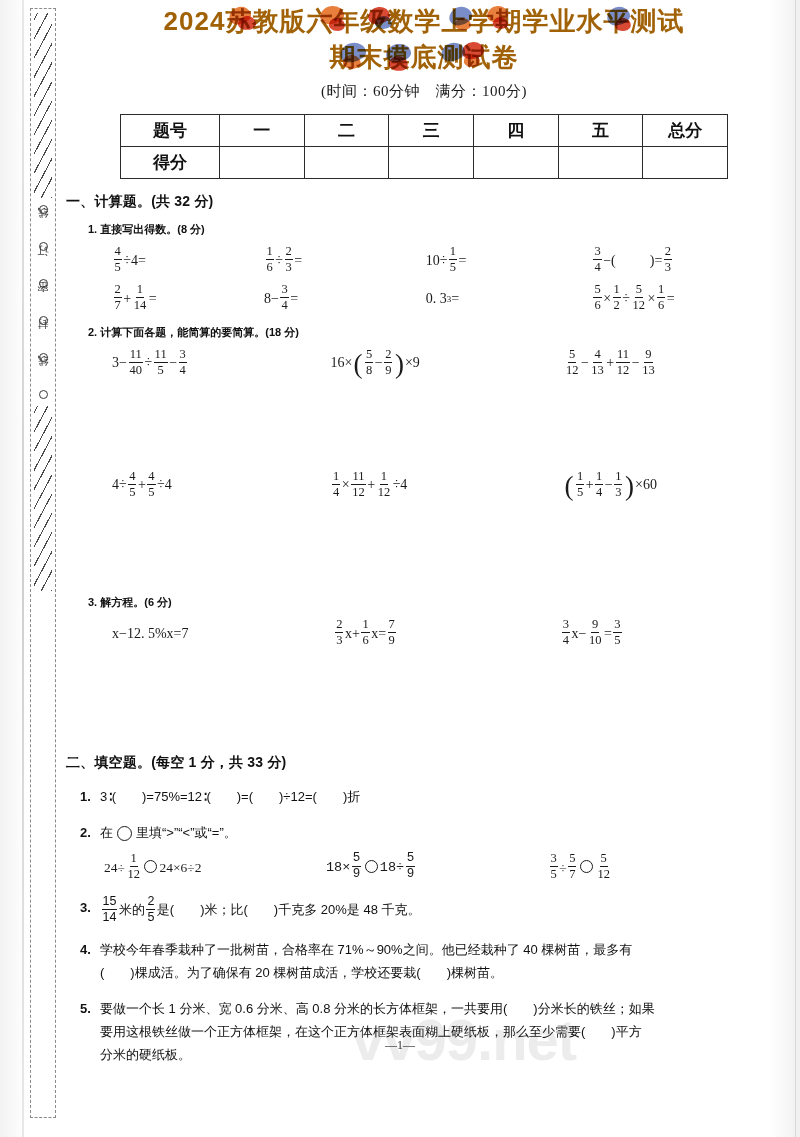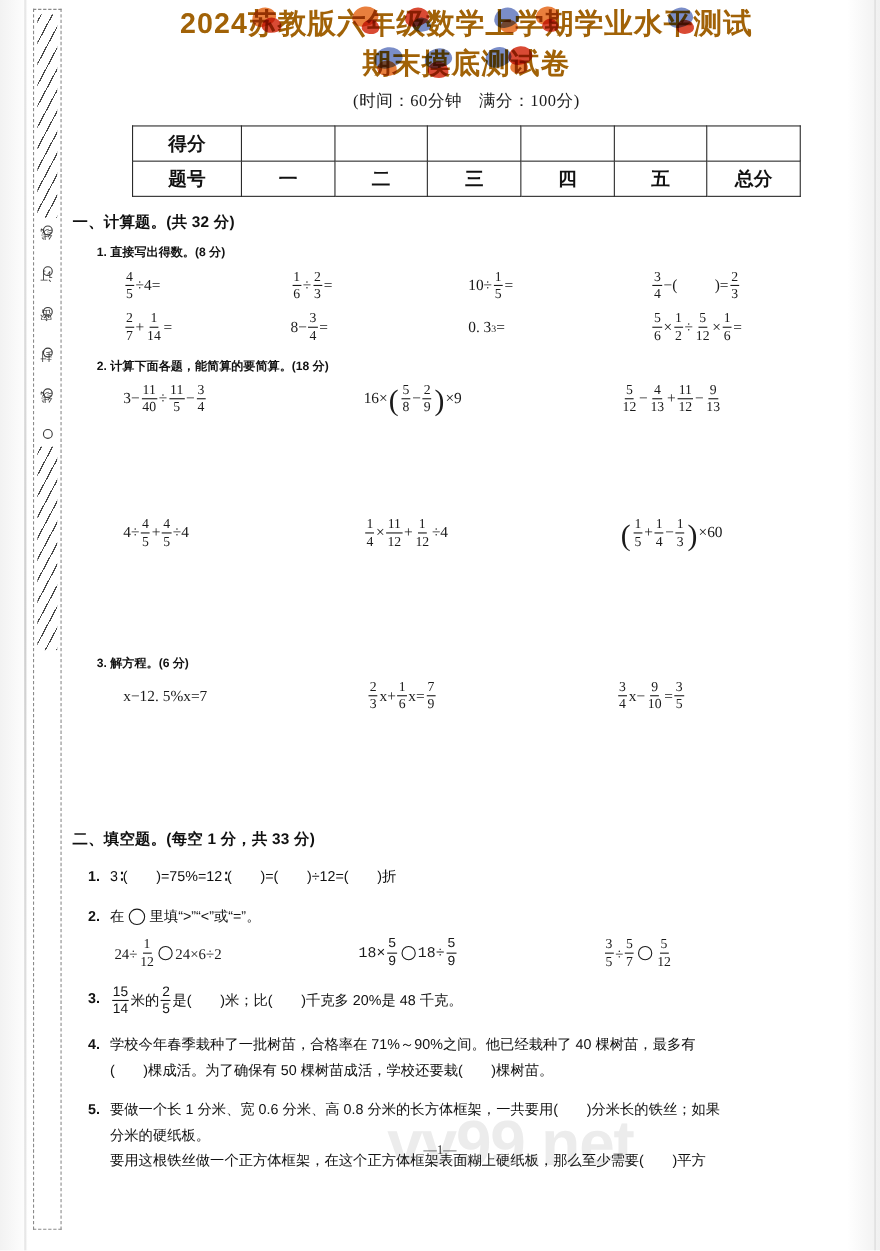--- a/index.html
+++ b/index.html
@@ -316,37 +316,37 @@
     <div class="title-wrap">
       <div class="title-line" id="t1">2024苏教版六年级数学上学期学业水平测试<span class="blob" style="left: 65.125px; top: 3.4px; width: 22px; height: 17px; background: rgb(232, 116, 44); transform: rotate(-12deg);"></span><span class="blob" style="left: 73.982px; top: 11.56px; width: 18px; height: 14px; background: rgb(214, 58, 34); transform: rotate(8deg);"></span><span class="blob" style="left: 156.3px; top: 2.04px; width: 24px; height: 18px; background: rgb(232, 116, 44); transform: rotate(-6deg);"></span><span class="blob" style="left: 165.678px; top: 13.6px; width: 16px; height: 13px; background: rgb(214, 58, 34); transform: rotate(14deg);"></span><span class="blob" style="left: 204.232px; top: 3.4px; width: 22px; height: 17px; background: rgb(214, 58, 34); transform: rotate(-8deg);"></span><span class="blob" style="left: 211.005px; top: 12.24px; width: 17px; height: 13px; background: rgb(111, 131, 196); transform: rotate(6deg);"></span><span class="blob" style="left: 285.508px; top: 2.72px; width: 23px; height: 18px; background: rgb(111, 131, 196); transform: rotate(-10deg);"></span><span class="blob" style="left: 291.76px; top: 14.28px; width: 16px; height: 12px; background: rgb(232, 116, 44); transform: rotate(10deg);"></span><span class="blob" style="left: 323.02px; top: 2.04px; width: 21px; height: 16px; background: rgb(232, 116, 44); transform: rotate(-5deg);"></span><span class="blob" style="left: 329.272px; top: 12.92px; width: 15px; height: 12px; background: rgb(214, 58, 34); transform: rotate(12deg);"></span><span class="blob" style="left: 443.892px; top: 2.72px; width: 23px; height: 18px; background: rgb(111, 131, 196); transform: rotate(-9deg);"></span><span class="blob" style="left: 451.186px; top: 13.6px; width: 16px; height: 13px; background: rgb(214, 58, 34); transform: rotate(7deg);"></span></div>
       <div style="height:2px"></div>
       <div class="title-line" id="t2">期末摸底测试卷<span class="blob" style="left: 10.395px; top: 3.4px; width: 26px; height: 19px; background: rgb(111, 131, 196); transform: rotate(-8deg);"></span><span class="blob" style="left: 13.608px; top: 14.96px; width: 18px; height: 14px; background: rgb(232, 116, 44); transform: rotate(10deg);"></span><span class="blob" style="left: 56.7px; top: 4.08px; width: 25px; height: 18px; background: rgb(111, 131, 196); transform: rotate(-6deg);"></span><span class="blob" style="left: 59.535px; top: 15.64px; width: 19px; height: 15px; background: rgb(214, 58, 34); transform: rotate(12deg);"></span><span class="blob" style="left: 111.51px; top: 3.4px; width: 24px; height: 18px; background: rgb(111, 131, 196); transform: rotate(-10deg);"></span><span class="blob" style="left: 132.3px; top: 2.04px; width: 22px; height: 17px; background: rgb(214, 58, 34); transform: rotate(-4deg);"></span><span class="blob" style="left: 134.568px; top: 13.6px; width: 16px; height: 13px; background: rgb(232, 116, 44); transform: rotate(9deg);"></span></div>
       <div class="subtitle">(时间：60分钟　满分：100分)</div>
     </div>
 
     <table class="score">
       <tbody>
           <tr>
+        <td class="lab">题号</td>
+        <td>一</td>
+        <td>二</td>
+        <td>三</td>
+        <td>四</td>
+        <td>五</td>
+        <td>总分</td>
+      </tr>
+      <tr>
         <td class="lab">得分</td>
         <td></td>
         <td></td>
         <td></td>
         <td></td>
         <td></td>
         <td></td>
       </tr>
-      <tr>
-        <td class="lab">题号</td>
-        <td>一</td>
-        <td>二</td>
-        <td>三</td>
-        <td>四</td>
-        <td>五</td>
-        <td>总分</td>
-      </tr>
     </tbody>
       </table>
 
     <div class="sec-head">一、计算题。(共 32 分)</div>
 
     <div class="q-head">1. 直接写出得数。(8 分)</div>
     <div class="row c4">
         <div class="cell"><span class="fr">
             <span class="num">4</span>
             <span class="den">5</span>
@@ -534,29 +534,29 @@
           </span>米的<span class="fr">
             <span class="num">2</span>
             <span class="den">5</span>
           </span>是(　　)米；比(　　)千克多 20%是 48 千克。</span>
     </div>
 
     <div class="fq">
       <span class="no">4.</span>
       <span class="body">
         <span class="ln">学校今年春季栽种了一批树苗，合格率在 71%～90%之间。他已经栽种了 40 棵树苗，最多有</span>
-        <span class="ln">(　　)棵成活。为了确保有 50 棵树苗成活，学校还要栽(　　)棵树苗。</span>
+        <span class="ln">(　　)棵成活。为了确保有 20 棵树苗成活，学校还要栽(　　)棵树苗。</span>
       </span>
     </div>
 
     <div class="fq">
       <span class="no">5.</span>
       <span class="body">
         <span class="ln">要做一个长 1 分米、宽 0.6 分米、高 0.8 分米的长方体框架，一共要用(　　)分米长的铁丝；如果</span>
+        <span class="ln">要用这根铁丝做一个正方体框架，在这个正方体框架表面糊上硬纸板，那么至少需要(　　)平方</span>
         <span class="ln">分米的硬纸板。</span>
-        <span class="ln">要用这根铁丝做一个正方体框架，在这个正方体框架表面糊上硬纸板，那么至少需要(　　)平方</span>
       </span>
     </div>
 
   </div>
 
   <div class="pagenum">—1—</div>
 </div>
 
 </body></html>

